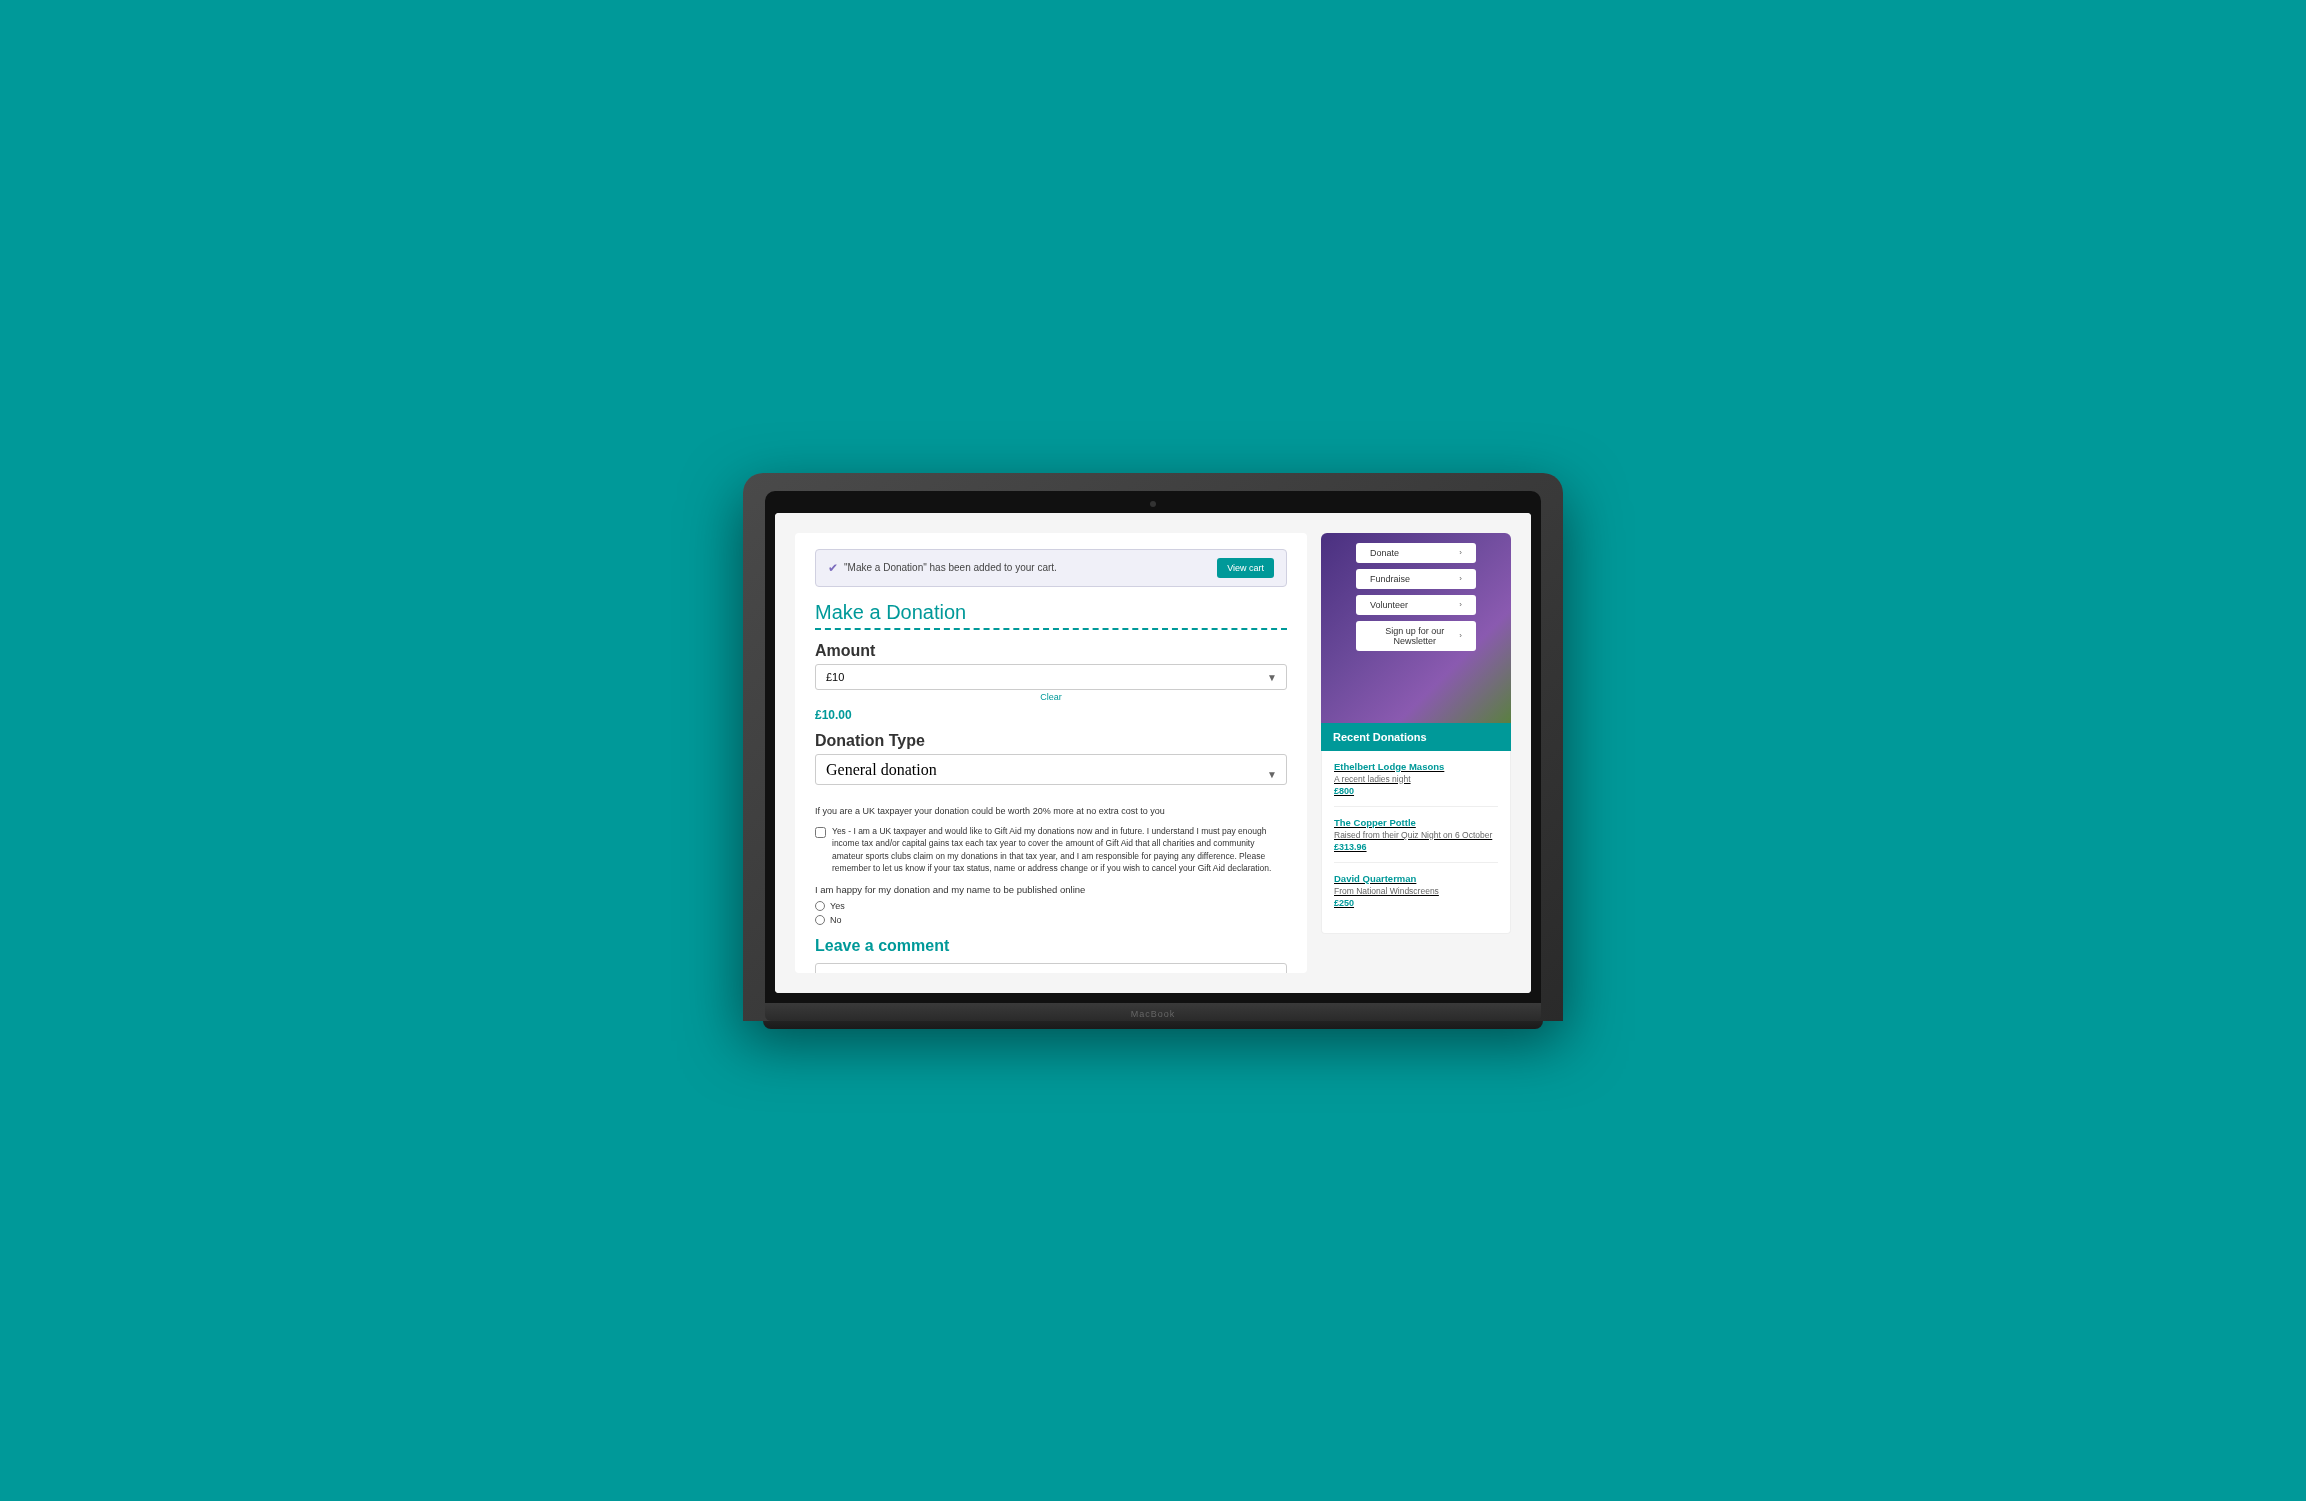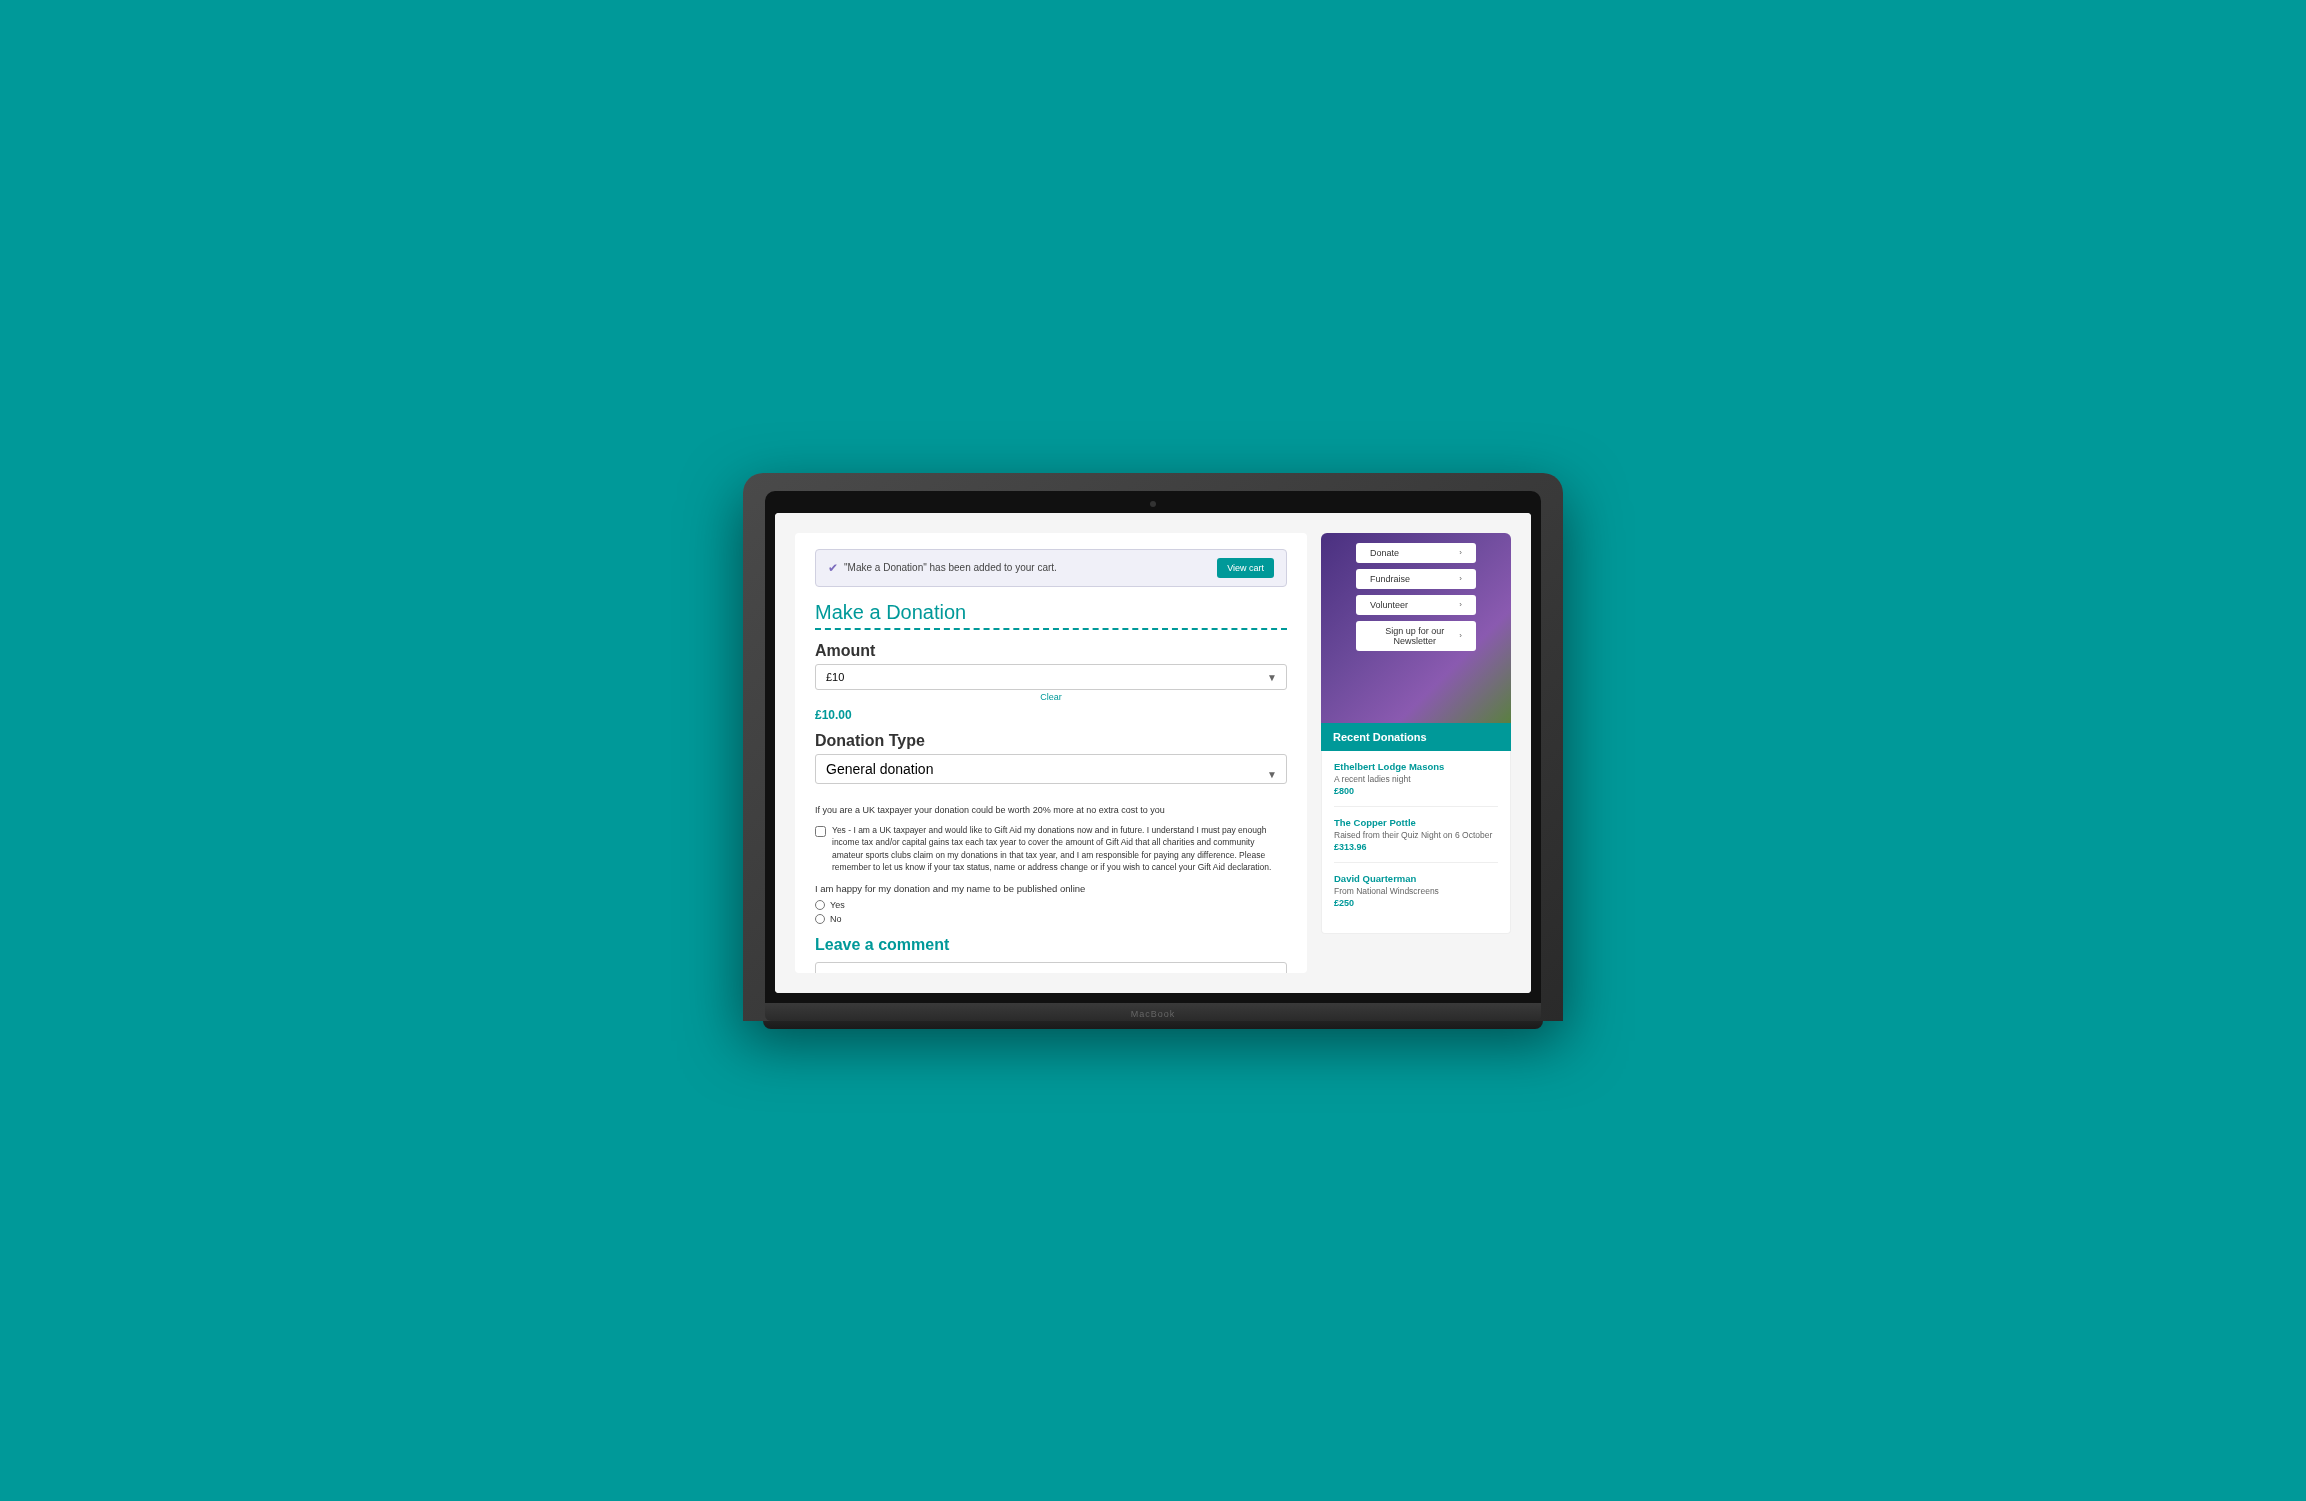--- a/index.html
+++ b/index.html
@@ -194,25 +194,26 @@
       font-weight: bold;
       margin-bottom: 10px;
     }
 
     
     .donation-type-select {
       width: 100%;
       border: 1px solid #ccc;
       border-radius: 3px;
       padding: 6px 10px;
-      font-size: 14px;
+      font-size: 16px;
       appearance: none;
       background: white;
       cursor: pointer;
       margin-bottom: 10px;
+      font-family: Liberation Serif, serif;
     }
 
     .donation-type-wrapper {
       position: relative;
       margin-bottom: 10px;
     }
 
     
     .gift-aid-info {
       font-size: 9px;
@@ -339,20 +340,21 @@
       font-weight: bold;
       border-radius: 0;
     }
 
     .recent-donations-body {
       background: white;
       border: 1px solid #eee;
       border-top: none;
       border-radius: 0 0 4px 4px;
       padding: 10px 12px;
+      text-decoration: underline;
     }
 
     .donation-item {
       margin-bottom: 10px;
       padding-bottom: 10px;
       border-bottom: 1px solid #eee;
     }
 
     .donation-item:last-child {
       margin-bottom: 15px;

